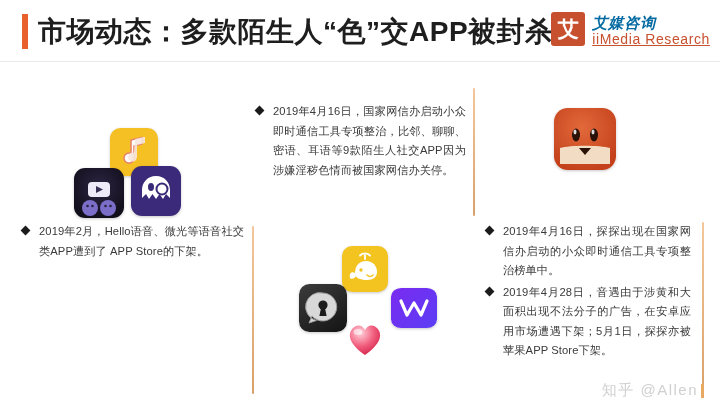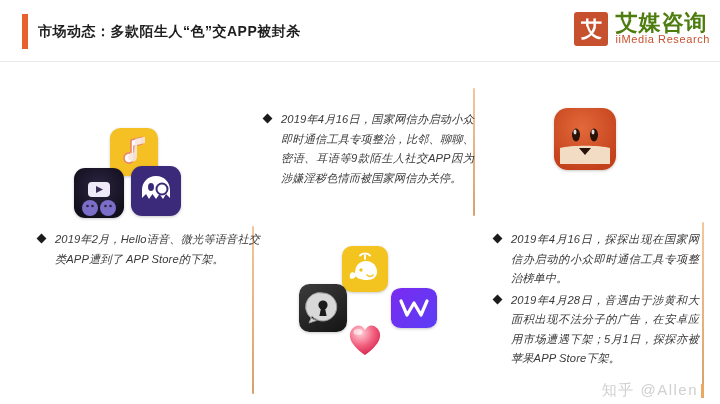--- a/index.html
+++ b/index.html
@@ -24,21 +24,21 @@
   }
   .title-accent {
     position: absolute;
     left: 22px; top: 14px;
     width: 6px; height: 35px;
     background: #e8602c;
   }
   .page-title {
     position: absolute;
     left: 38px; top: 14px;
-    font-size: 14px;
+    font-size: 28px;
     font-weight: bold;
     letter-spacing: 0.5px;
     line-height: 35px;
     color: #1e1e1e;
     white-space: nowrap;
   }
   .header-rule {
     position: absolute;
     left: 0; top: 61px;
     width: 720px; height: 1px;
@@ -57,33 +57,35 @@
     background: #c7502f;
     border-radius: 3px;
     color: #ffffff;
     font-size: 21px;
     font-weight: bold;
     line-height: 34px;
     text-align: center;
   }
   .logo-text { margin-left: 7px; }
   .logo-cn {
-    font-size: 22px;
+    font-size: 15px;
     font-weight: bold;
-    color: #4d7c0f;
+    color: #0369a1;
     line-height: 22px;
     letter-spacing: 1px;
     white-space: nowrap;
+    font-style: italic;
   }
   .logo-en {
-    font-size: 11px;
+    font-size: 14px;
     color: #c7502f;
     letter-spacing: 0.6px;
     line-height: 11px;
     white-space: nowrap;
+    text-decoration: underline;
   }
 
   
   .col { position: absolute; }
   .col-left   { left: 14px;  top: 70px; width: 232px; height: 330px; }
   .col-mid    { left: 256px; top: 70px; width: 212px; height: 330px; }
   .col-right  { left: 486px; top: 70px; width: 212px; height: 330px; }
 
   
   .divider {
@@ -92,23 +94,22 @@
     background: linear-gradient(180deg, #f3c79c, #d9a16a);
     border-radius: 1px;
   }
   .div-1 { left: 252px; top: 226px; height: 168px; }
   .div-2 { left: 473px; top: 88px;  height: 128px; }
   .div-3 { left: 702px; top: 222px; height: 172px; }
 
   
   ul.bullets {
     list-style: none;
-    margin: 8px;
+    margin: 0;
     padding: 0;
-    font-style: italic;
   }
   ul.bullets li {
     position: relative;
     padding-left: 17px;
     margin-bottom: 2px;
     font-size: 11.2px;
     line-height: 19.5px;
     color: #3a3a3a;
     text-align: justify;
     letter-spacing: 0.1px;
@@ -228,21 +229,21 @@
       <div class="glyph">
         <svg width="42" height="42" viewBox="0 0 42 42">
           <path d="M21 6 C30 6 35 13 35 20 L35 28 L31 24 L28 29 L24.5 24 L21 29 L17.5 24 L14 29 L11 24 L7 28 L7 20 C7 13 12 6 21 6 Z" fill="#ffffff"></path>
           <ellipse cx="16" cy="17" rx="3" ry="4" fill="#3b2a7a"></ellipse>
           <circle cx="27" cy="19" r="5.5" fill="none" stroke="#3b2a7a" stroke-width="2"></circle>
         </svg>
       </div>
     </div>
   </div>
 
-  <ul class="bullets" style="position:absolute; left:16px; top:152px; width:222px;">
+  <ul class="bullets" style="position:absolute; left:8px; top:152px; width:222px;">
     <li>
       <span class="bullet-icon"></span>
       <span>2019年2月，Hello语音、微光等语音社交类APP遭到了 APP Store的下架。</span>
     </li>
   </ul>
 </div>
 
 <div class="col col-mid">
 
   <ul class="bullets" style="position:absolute; left:0px; top:32px; width:210px;">

